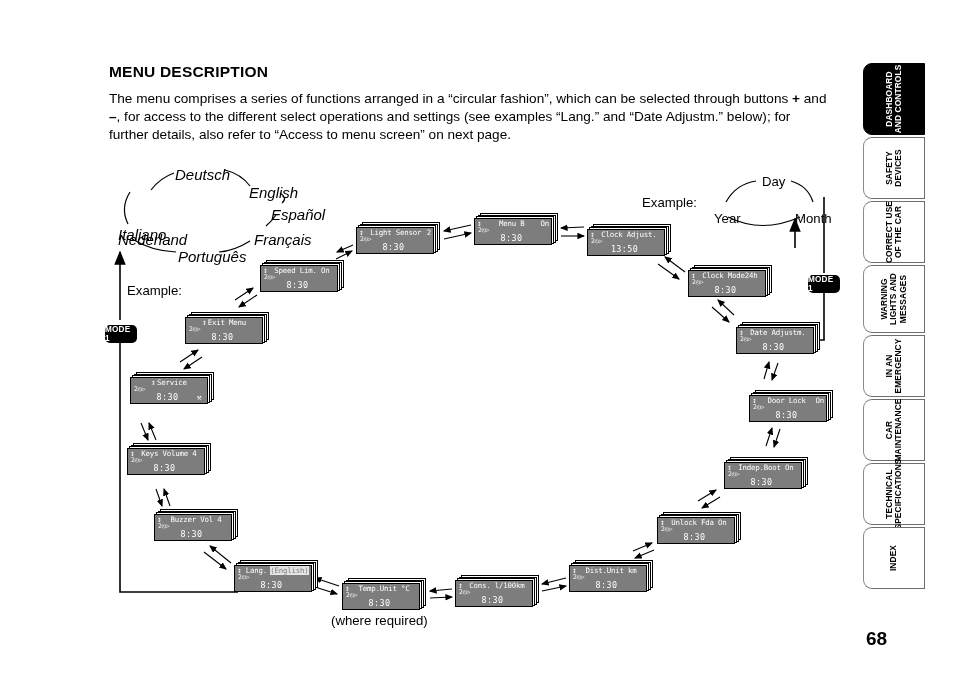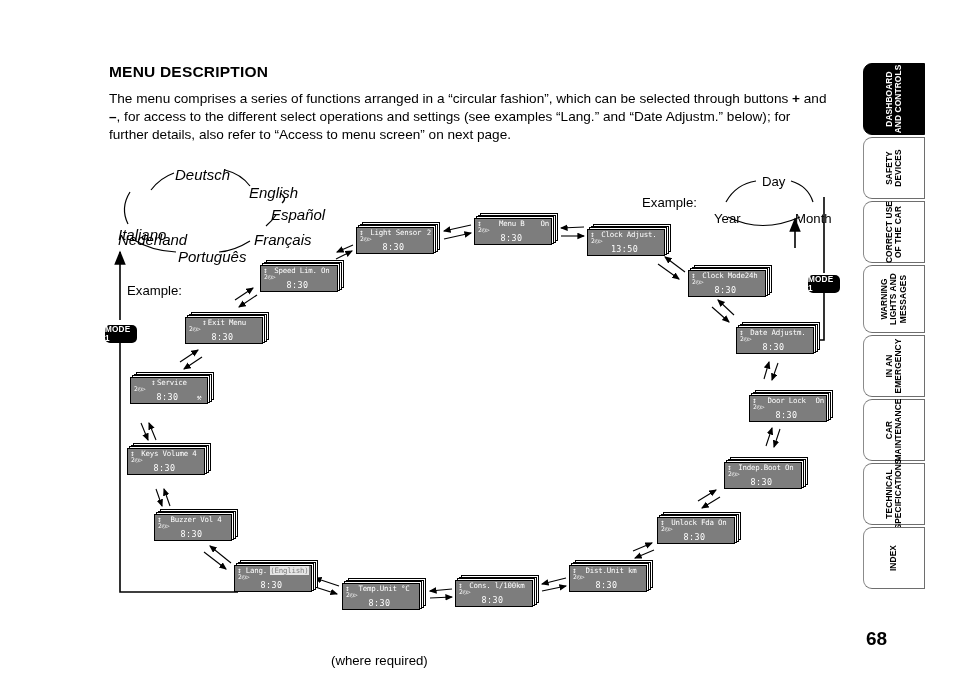--- a/index.html
+++ b/index.html
@@ -490,21 +490,21 @@
             <span class="updown">↕</span>
             <span class="nm">Speed Lim. On</span>
             <span></span>
           </div>
           <div class="ln2">2◴▷</div>
           <div class="ln3"><span>8:30</span></div>
         </div>
       </div>
     </div>
 
-  <div class="note" id="fnote" style="left: 319px; top: 613px; margin-top: 40px;">(where required)</div>
+  <div class="note" id="fnote" style="left: 319px; top: 613px;">(where required)</div>
 
   <div class="tabs" id="tabWrap">
       <div class="tab active" style="height: 72px;">
         <div class="lbl">DASHBOARD<br>AND CONTROLS</div>
       </div>
       <div class="tab" style="height: 62px;">
         <div class="lbl">SAFETY<br>DEVICES</div>
       </div>
       <div class="tab" style="height: 62px;">
         <div class="lbl">CORRECT USE<br>OF THE CAR</div>

